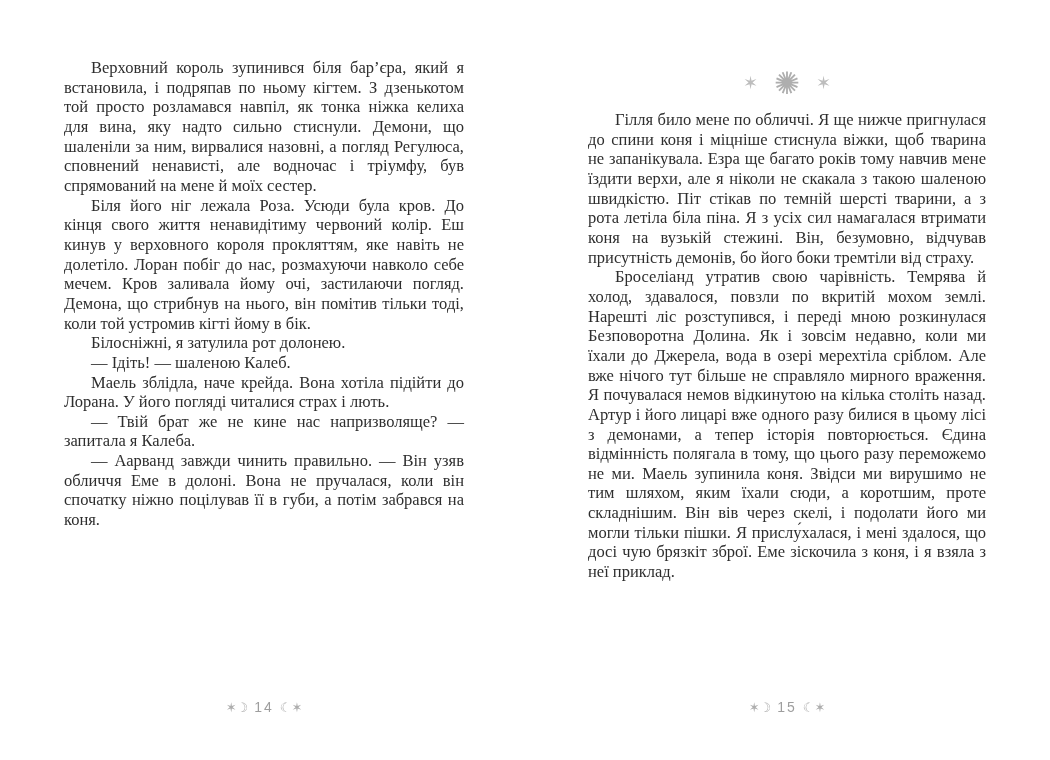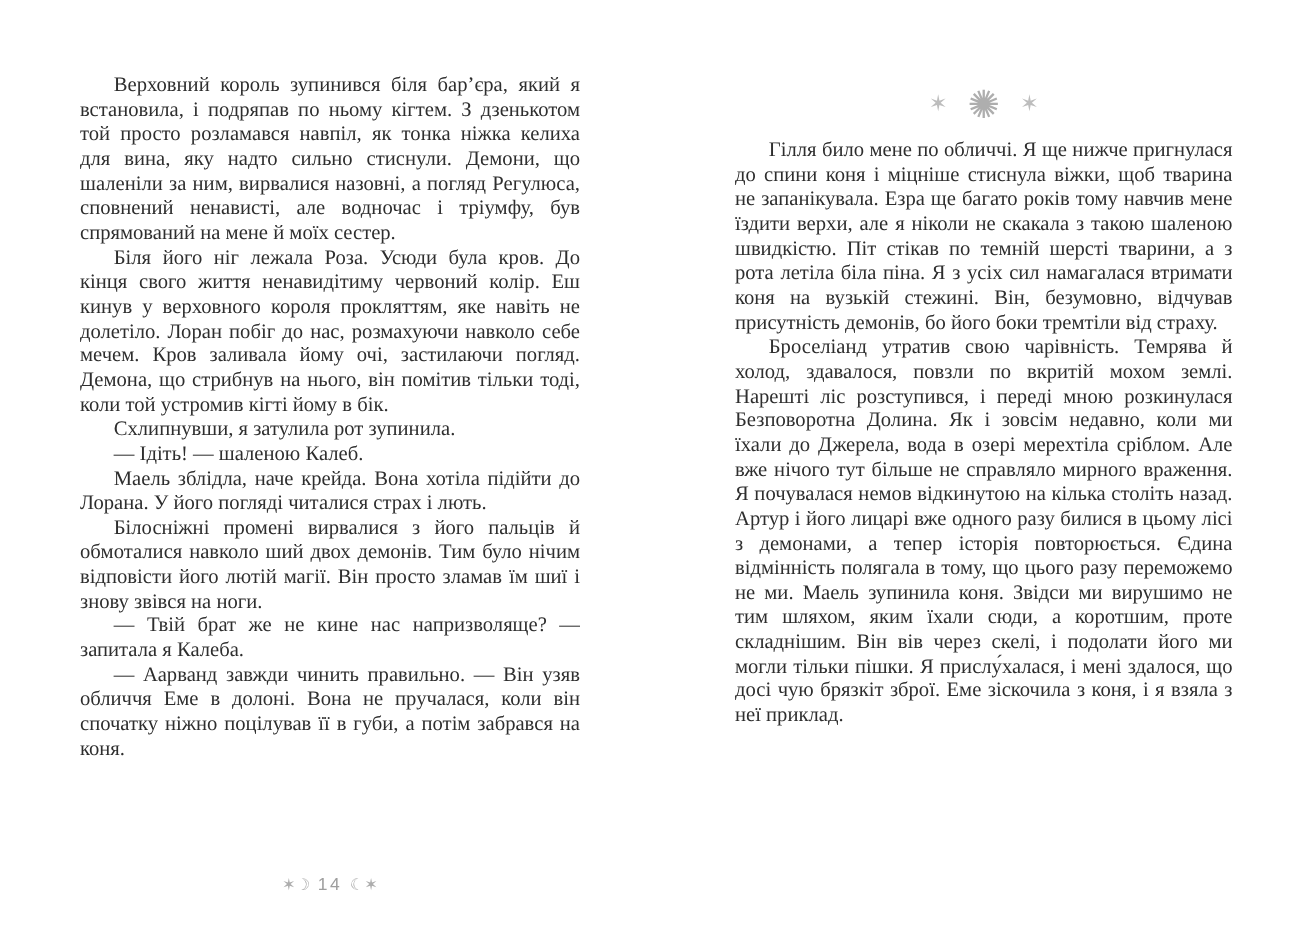--- a/index.html
+++ b/index.html
@@ -57,36 +57,38 @@
   .page-footer .page-num { margin: 0 6px; letter-spacing: 2px; color: #9e9e9e; }
 </style>
 </head>
 <body>
 
 <div class="spread">
 
   <div class="text-col col-left">
     <p>Верховний король зупинився біля бар’єра, який я встановила, і подряпав по ньому кігтем. З дзенькотом той просто розламався навпіл, як тонка ніжка келиха для вина, яку надто сильно стиснули. Демони, що шаленіли за ним, вирвалися назовні, а погляд Регулюса, сповнений ненависті, але водночас і тріумфу, був спрямований на мене й моїх сестер.</p>
     <p>Біля його ніг лежала Роза. Усюди була кров. До кінця свого життя ненавидітиму червоний колір. Еш кинув у верховного короля прокляттям, яке навіть не долетіло. Лоран побіг до нас, розмахуючи навколо себе мечем. Кров заливала йому очі, застилаючи погляд. Демона, що стрибнув на нього, він помітив тільки тоді, коли той устромив кігті йому в бік.</p>
-    <p>Схлипнувши, я затулила рот зупинила.</p>
+    <p>Білосніжні, я затулила рот долонею.</p>
     <p>— Ідіть! — шаленою Калеб.</p>
     <p>Маель зблідла, наче крейда. Вона хотіла підійти до Лорана. У його погляді читалися страх і лють.</p>
-    <p>Білосніжні промені вирвалися з його пальців й обмоталися навколо ший двох демонів. Тим було нічим відповісти його лютій магії. Він просто зламав їм шиї і знову звівся на ноги.</p>
     <p>— Твій брат же не кине нас напризволяще? — запитала я Калеба.</p>
     <p>— Аарванд завжди чинить правильно. — Він узяв обличчя Еме в долоні. Вона не пручалася, коли він спочатку ніжно поцілував її в губи, а потім забрався на коня.</p>
   </div>
 
   <div class="text-col col-right">
     <div class="divider">
       <span class="sparkle-small">✶</span>
       <span class="sparkle-large">✺</span>
       <span class="sparkle-small">✶</span>
     </div>
     <p>Гілля било мене по обличчі. Я ще нижче пригнулася до спини коня і міцніше стиснула віжки, щоб тварина не запанікувала. Езра ще багато років тому навчив мене їздити верхи, але я ніколи не скакала з такою шаленою швидкістю. Піт стікав по темній шерсті тварини, а з рота летіла біла піна. Я з усіх сил намагалася втримати коня на вузькій стежині. Він, безумовно, відчував присутність демонів, бо його боки тремтіли від страху.</p>
     <p>Броселіанд утратив свою чарівність. Темрява й холод, здавалося, повзли по вкритій мохом землі. Нарешті ліс розступився, і переді мною розкинулася Безповоротна Долина. Як і зовсім недавно, коли ми їхали до Джерела, вода в озері мерехтіла сріблом. Але вже нічого тут більше не справляло мирного враження. Я почувалася немов відкинутою на кілька століть назад. Артур і його лицарі вже одного разу билися в цьому лісі з демонами, а тепер історія повторюється. Єдина відмінність полягала в тому, що цього разу переможемо не ми. Маель зупинила коня. Звідси ми вирушимо не тим шляхом, яким їхали сюди, а коротшим, проте складнішим. Він вів через скелі, і подолати його ми могли тільки пішки. Я прислу́халася, і мені здалося, що досі чую брязкіт зброї. Еме зіскочила з коня, і я взяла з неї приклад.</p>
   </div>
 
   <div class="page-footer footer-left">
     <span class="ornament">✶☽</span><span class="page-num">14</span><span class="ornament">☾✶</span>
   </div>
 
+  <div class="page-footer footer-right">
+    <span class="ornament">✶☽</span><span class="page-num">15</span><span class="ornament">☾✶</span>
+  </div>
 
 </div>
 
 </body></html>

